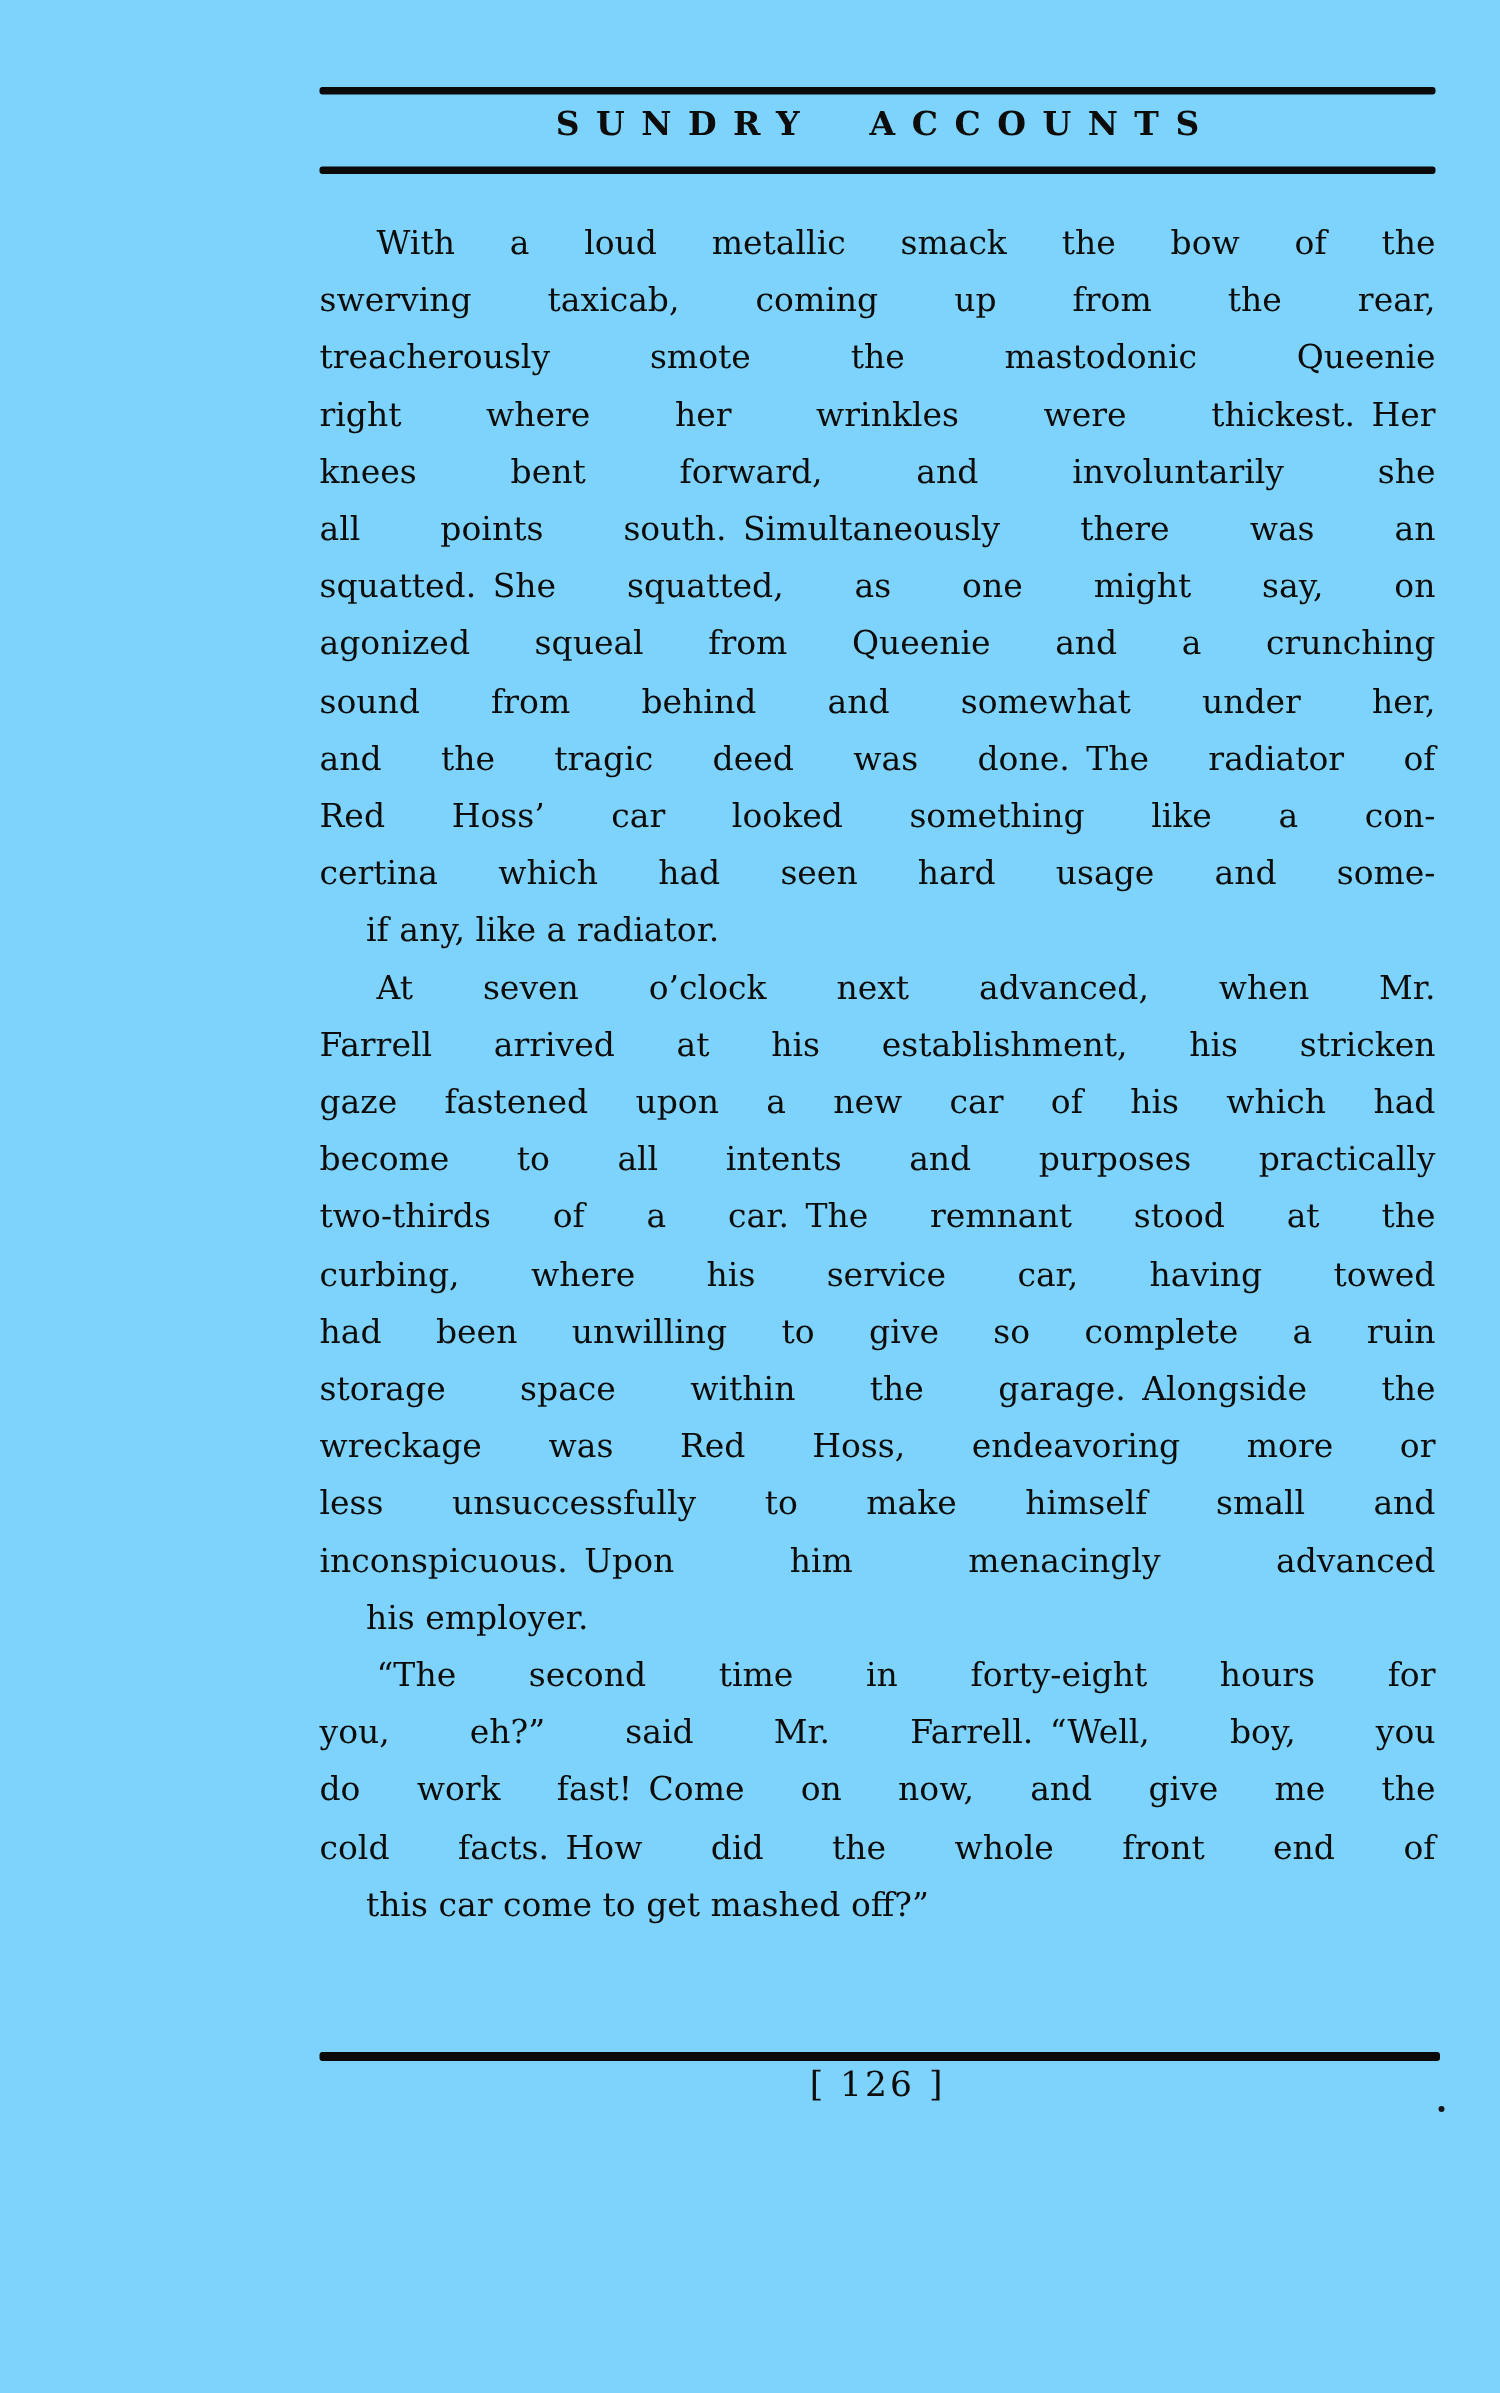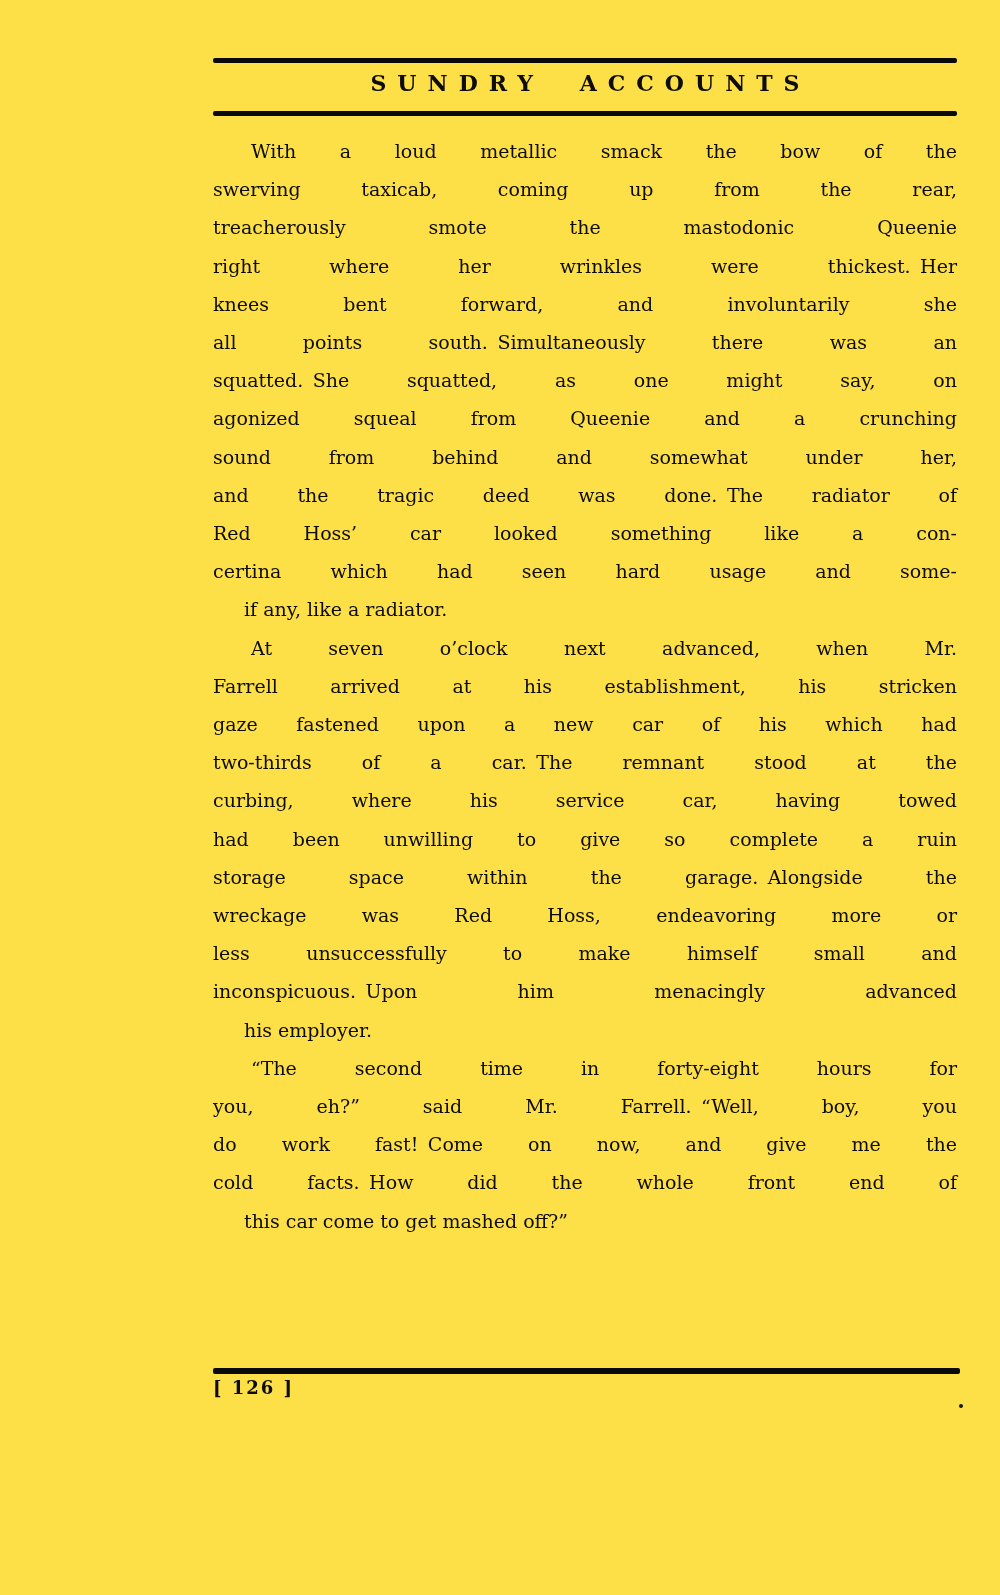--- a/index.html
+++ b/index.html
@@ -5,58 +5,57 @@
   html, body { margin: 0; padding: 0; }
   body {
     width: 1000px; height: 1595px;
     background: #ffffff;
     font-family: "DejaVu Serif", "Liberation Serif", serif;
     color: #0d0c0a;
   }
   .page {
     position: relative;
     width: 1000px; height: 1595px;
-    background: #fde047;
+    background: #7dd3fc;
     overflow: hidden;
   }
   .rule { position: absolute; background: #0a0a0a; border-radius: 2px; }
   .rule-top  { left: 213px; top: 58px;  width: 744px; height: 5px; }
   .rule-mid  { left: 213px; top: 111px; width: 744px; height: 5px; }
   .rule-foot { left: 213px; top: 1368px; width: 747px; height: 6px; }
   .running-head {
     position: absolute;
     left: 213px; top: 70px; width: 744px;
     text-align: center;
     font-size: 22px;
     font-weight: 700;
     letter-spacing: 11px;
     word-spacing: 17px;
     text-indent: 11px; 
     color: #0d0c0a;
   }
   .body-text {
     position: absolute;
-    left: 213px; top: 132px; width: 744px;
-    font-size: 19px;
+    left: 213px; top: 144px; width: 744px;
+    font-size: 22px;
     line-height: 38.2px;
   }
   .para { margin: 0; padding: 0; }
   .line {
     text-align: justify;
     text-align-last: justify;
   }
   .line.first { text-indent: 38px; }
   .line.last  { text-align-last: left; margin-left: 31px; }
   .folio {
     position: absolute;
     left: 213px; top: 1377px; width: 744px;
-    text-align: left;
-    font-size: 18px;
+    text-align: center;
+    font-size: 23px;
     letter-spacing: 2px;
-    font-weight: bold;
   }
   .speck {
     position: absolute;
     left: 959px; top: 1404px;
     width: 4px; height: 4px;
     background: #161616;
     border-radius: 50%;
   }
 </style>
 </head>
@@ -83,20 +82,21 @@
       <div class="line">and the tragic deed was done. The radiator of</div>
       <div class="line">Red Hoss’ car looked something like a con-</div>
       <div class="line">certina which had seen hard usage and some-</div>
       <div class="line last">if any, like a radiator.</div>
     </div>
 
     <div class="para">
       <div class="line first">At seven o’clock next advanced, when Mr.</div>
       <div class="line">Farrell arrived at his establishment, his stricken</div>
       <div class="line">gaze fastened upon a new car of his which had</div>
+      <div class="line">become to all intents and purposes practically</div>
       <div class="line">two-thirds of a car. The remnant stood at the</div>
       <div class="line">curbing, where his service car, having towed</div>
       <div class="line">had been unwilling to give so complete a ruin</div>
       <div class="line">storage space within the garage. Alongside the</div>
       <div class="line">wreckage was Red Hoss, endeavoring more or</div>
       <div class="line">less unsuccessfully to make himself small and</div>
       <div class="line">inconspicuous. Upon him menacingly advanced</div>
       <div class="line last">his employer.</div>
     </div>
 

